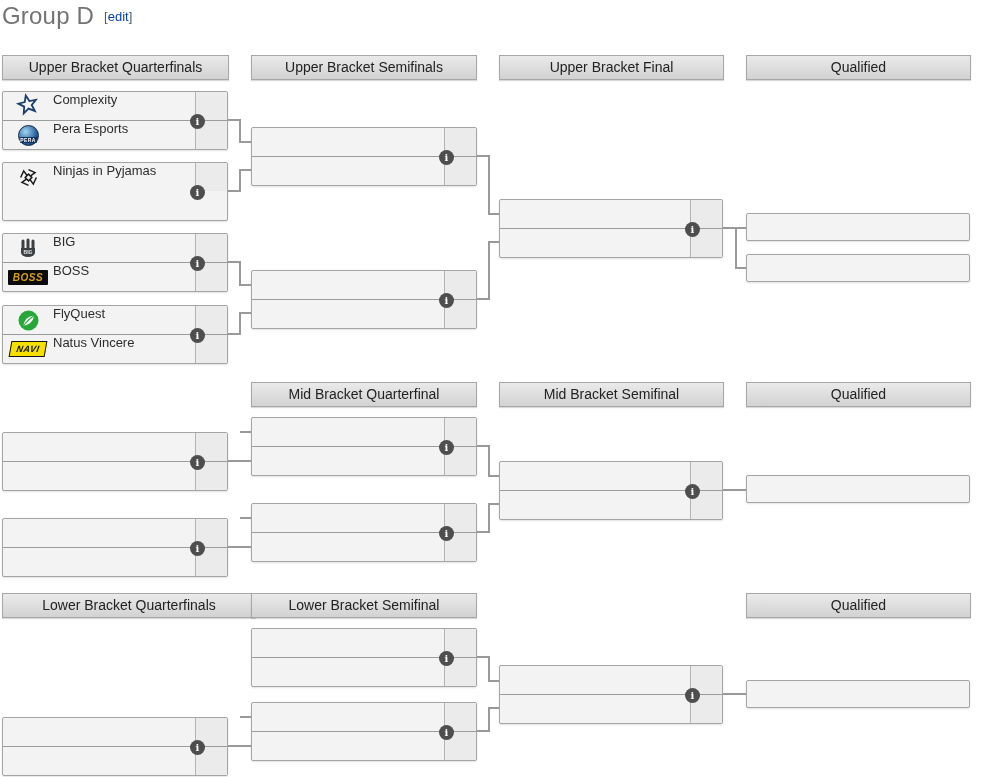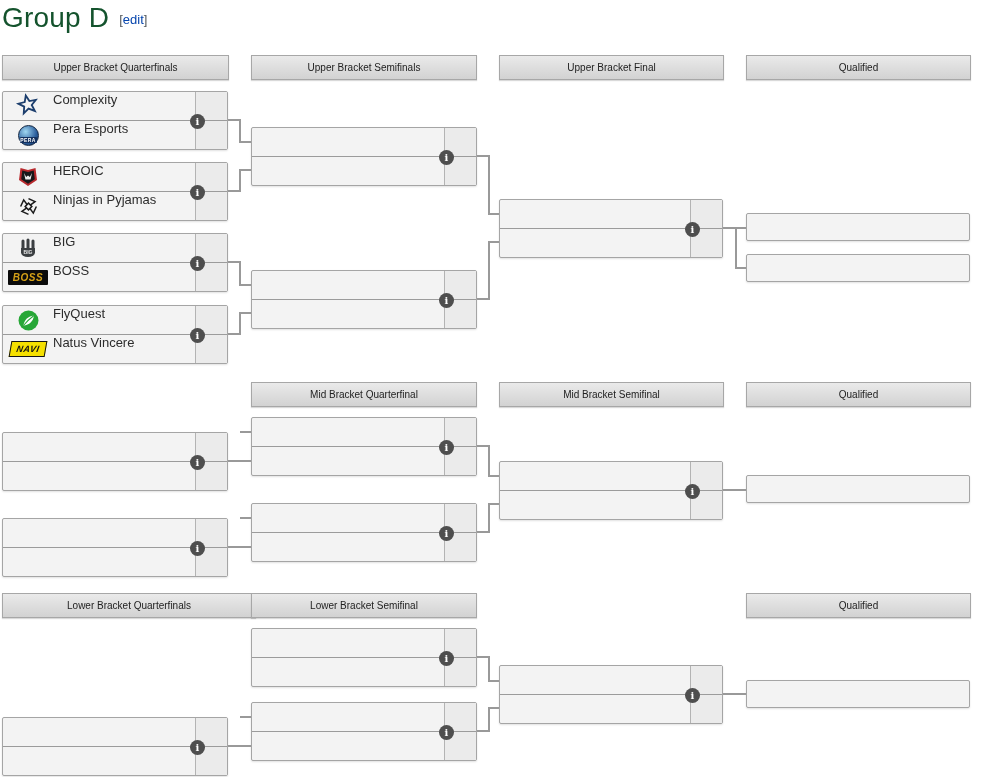--- a/index.html
+++ b/index.html
@@ -2,30 +2,30 @@
 <html><head>
 <meta charset="utf-8">
 <style>
   html,body { margin:0; padding:0; background:#fff; }
   .stage {
     position:relative; width:984px; height:777px; overflow:hidden;
     font-family:"Liberation Sans", sans-serif; background:#fff;
   }
   
   .title-row { position:absolute; left:2px; top:2px; white-space:nowrap; }
-  .page-title { font-size:28px; color:#14532d; letter-spacing:0.2px; }
+  .page-title { font-size:24px; color:#737373; letter-spacing:0.2px; }
   .editsection { font-size:13px; color:#54595d; margin-left:10px; vertical-align:3px; }
   .edit-link { color:#0645ad; text-decoration:none; cursor:pointer; }
   
   .bheader {
     position:absolute; height:25px; box-sizing:border-box;
     background:linear-gradient(to bottom,#eaeaea,#d2d2d2);
     border:1px solid #a7a7a7; border-radius:0;
     box-shadow:0 1px 1px rgba(0,0,0,0.15);
-    font-size:10px; color:#222; text-align:center; line-height:23px;
+    font-size:14px; color:#222; text-align:center; line-height:23px;
   }
   
   .match {
     position:absolute; width:226px; height:59px; box-sizing:border-box;
     border:1px solid #a5a5a5; border-radius:2px; background:#f3f3f3;
     box-shadow:0 1px 2px rgba(0,0,0,0.12);
   }
   .match.c3 { width:224px; }
   .mrow { height:28px; display:flex; align-items:flex-start; position:relative; }
   .mrow + .mrow { border-top:1px solid #9b9b9b; }
@@ -110,31 +110,20 @@
             <span class="pera-band">PERA</span>
           </span>
         </span>
       <span class="tname">Pera Esports</span>
       <span class="score"></span>
     </div>
     <div class="info">i</div>
   </div>
 
   <div class="match" style="left:2px;top:162px">
-    <div class="mrow">
-      <span class="logo">
-          <svg width="20" height="20" viewBox="0 0 20 20">
-            <path d="M10 19 L1 13 L2.5 1 L10 3 L17.5 1 L19 13 Z" fill="#b8292d"></path>
-            <path d="M10 16.8 L3.2 12.2 L4.3 3.4 L10 4.9 L15.7 3.4 L16.8 12.2 Z" fill="#17181a"></path>
-            <path d="M6 6 L8.2 10 L10 8.4 L11.8 10 L14 6 L12.6 12.4 L7.4 12.4 Z" fill="#ededed"></path>
-          </svg>
-        </span>
-      <span class="tname">HEROIC</span>
-      <span class="score"></span>
-    </div>
     <div class="mrow">
       <span class="logo">
           <svg width="21" height="21" viewBox="0 0 24 24">
             <g fill="none" stroke="#1a1a1a" stroke-width="1.7">
               <path d="M12 3 L19.5 6.5 L14 10.5"></path>
               <path d="M21 12 L17.5 19.5 L13.5 14"></path>
               <path d="M12 21 L4.5 17.5 L10 13.5"></path>
               <path d="M3 12 L6.5 4.5 L10.5 10"></path>
               <rect x="9.3" y="9.3" width="5.4" height="5.4" transform="rotate(45 12 12)"></rect>
             </g>

